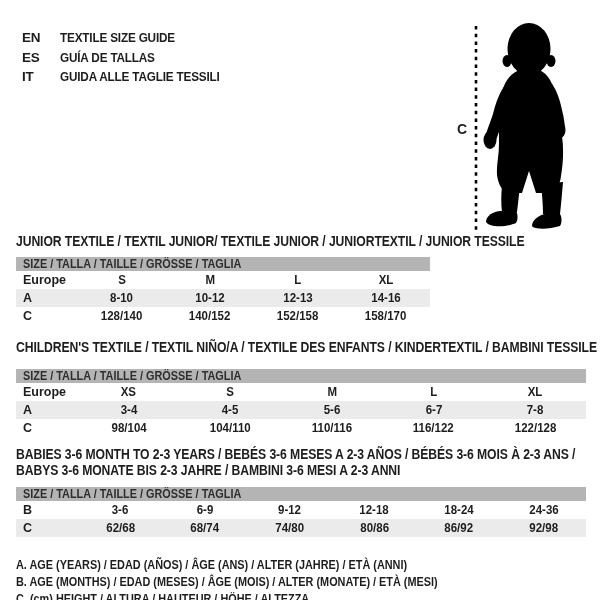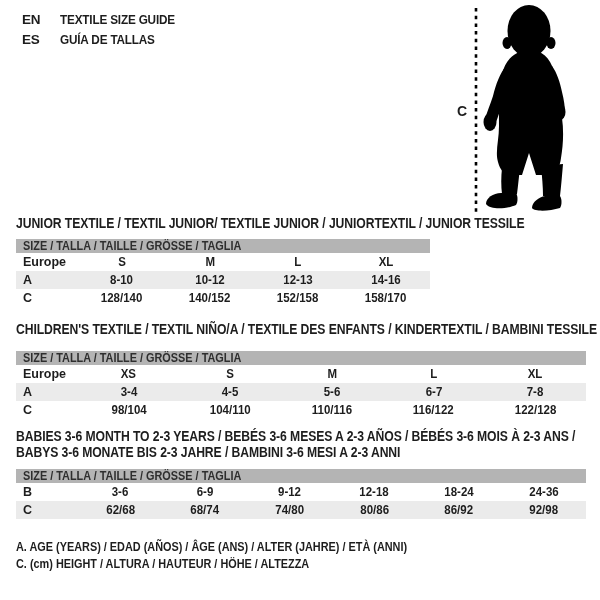--- a/index.html
+++ b/index.html
@@ -13,21 +13,21 @@
   * { margin: 0; padding: 0; box-sizing: border-box; }
   html, body { width: 600px; height: 600px; }
   body {
     position: relative;
     background: var(--background);
     color: var(--text);
     font-family: "Liberation Sans", sans-serif;
     font-weight: bold;
     overflow: hidden;
   }
-  .abs { position: absolute; }
+  .abs { position: absolute; margin-top: 18px; }
 
   
   .cond  { display: inline-block; transform: scaleX(0.87); transform-origin: 0 50%; white-space: nowrap; }
   .cond-c{ display: inline-block; transform: scaleX(0.92); transform-origin: 50% 50%; white-space: nowrap; }
 
   
   .lang-block { left: 22px; top: 10px; }
   .lang-row   { display: flex; height: 19.5px; align-items: center; font-size: 13.5px; letter-spacing: -0.2px; }
   .lang-code  { width: 38px; }
 
@@ -58,20 +58,24 @@
 <body>
 
 <div class="abs lang-block">
   <div class="lang-row">
     <span class="lang-code">EN</span>
     <span class="cond">TEXTILE SIZE GUIDE</span>
   </div>
   <div class="lang-row">
     <span class="lang-code">ES</span>
     <span class="cond">GUÍA DE TALLAS</span>
+  </div>
+  <div class="lang-row">
+    <span class="lang-code">IT</span>
+    <span class="cond">GUIDA ALLE TAGLIE TESSILI</span>
   </div>
 </div>
 
 <div class="abs figure">
   <span class="height-label">C</span>
   <svg width="130" height="225" viewBox="0 0 130 225" aria-hidden="true">
     <line x1="6" y1="8" x2="6" y2="214" stroke="currentColor" stroke-width="2.6" stroke-dasharray="3.5 4.2"></line>
     <g fill="currentColor">
       <ellipse cx="59" cy="31" rx="21.5" ry="26"></ellipse>
       <ellipse cx="37" cy="43" rx="4.5" ry="6"></ellipse>
@@ -175,14 +179,15 @@
     <span class="tcell"><span class="cond-c">68/74</span></span>
     <span class="tcell"><span class="cond-c">74/80</span></span>
     <span class="tcell"><span class="cond-c">80/86</span></span>
     <span class="tcell"><span class="cond-c">86/92</span></span>
     <span class="tcell"><span class="cond-c">92/98</span></span>
   </div>
 </div>
 
 <div class="abs footnotes">
   <div class="footnote"><span class="cond">A. AGE (YEARS) / EDAD (AÑOS) / ÂGE (ANS) / ALTER (JAHRE) / ETÀ (ANNI)</span></div>
+  <div class="footnote"><span class="cond">B. AGE (MONTHS) / EDAD (MESES) / ÂGE (MOIS) / ALTER (MONATE) / ETÀ (MESI)</span></div>
   <div class="footnote"><span class="cond">C. (cm) HEIGHT / ALTURA / HAUTEUR / HÖHE / ALTEZZA</span></div>
 </div>
 
 </body></html>

